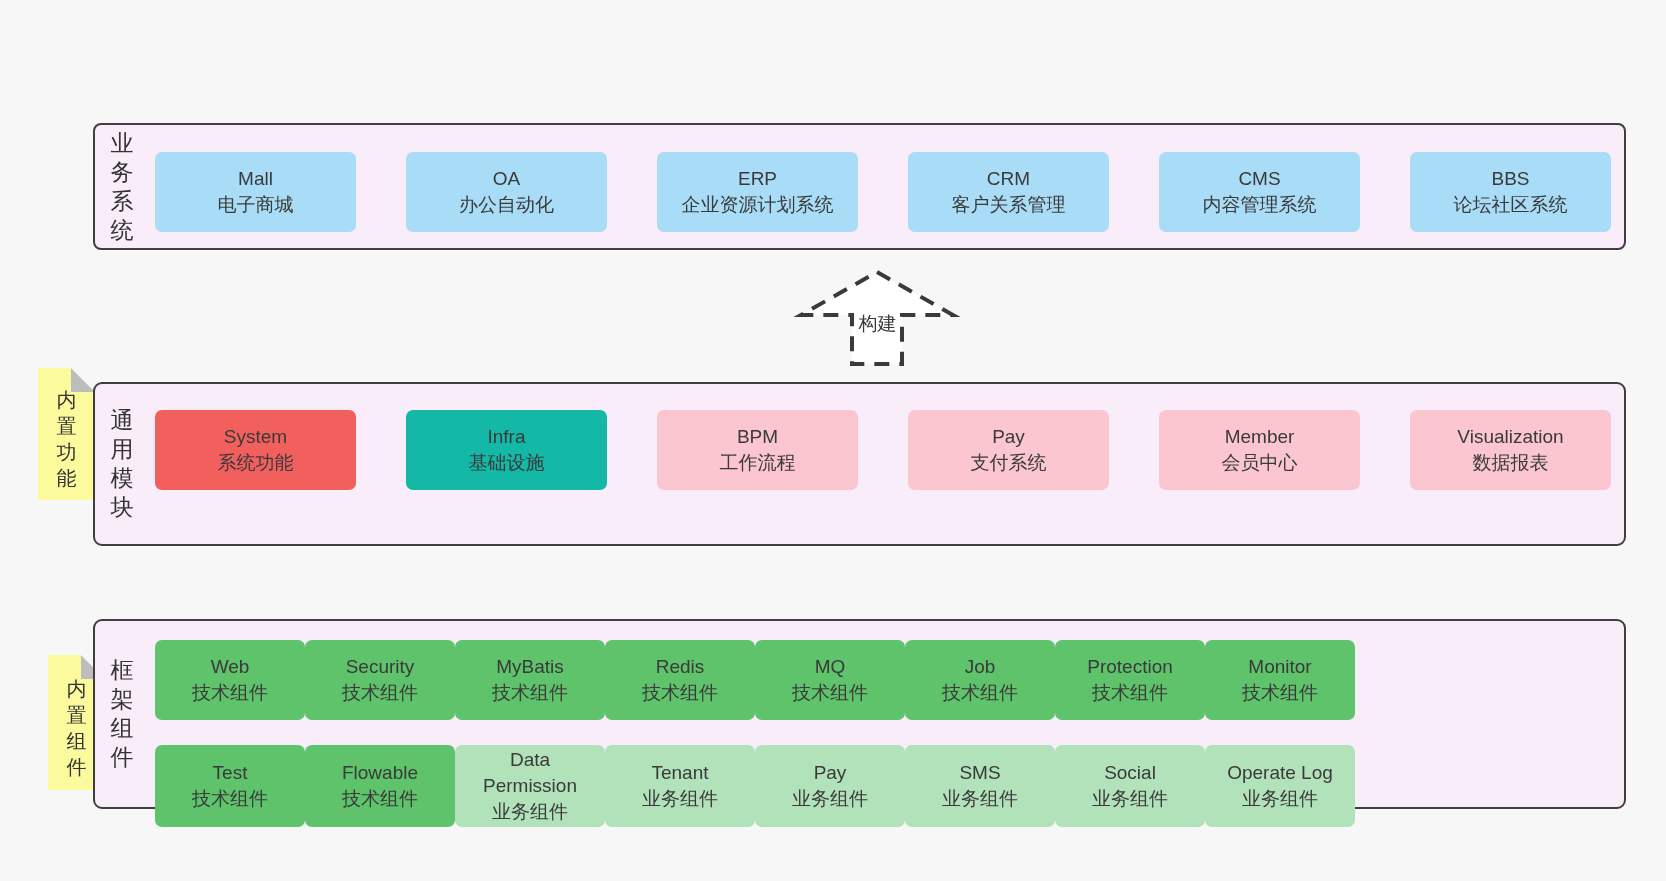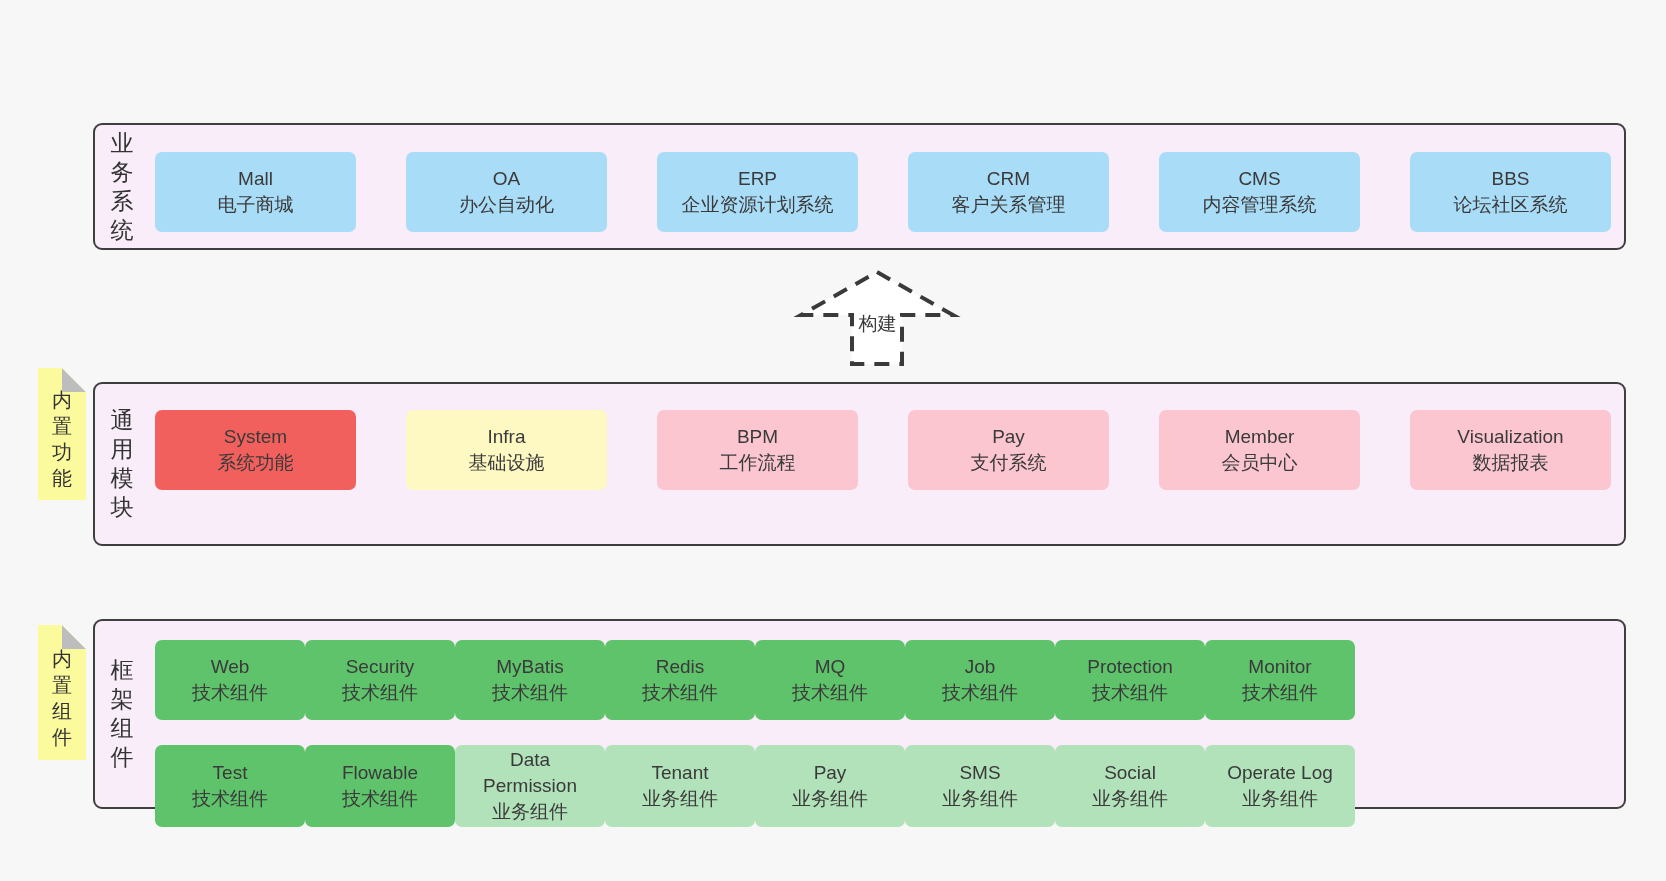--- a/index.html
+++ b/index.html
@@ -26,21 +26,21 @@
   .box{
     box-sizing:border-box;border-radius:7px;display:flex;flex-direction:column;
     justify-content:center;align-items:center;text-align:center;
     padding:2px 8px;font-size:19px;line-height:26px;
   }
   .box-lg{width:201px;height:80px;}
   .box-sm{width:150px;height:80px;}
   .band[data-band="2"] .row-1 .box-sm{height:82px;}
   .box-title,.box-subtitle{width:100%;}
   .sticky{
-    position:absolute;left:38px;width:48px;background:#fbfa9d;z-index:0;
+    position:absolute;left:38px;width:57px;background:#fbfa9d;z-index:0;
     clip-path:polygon(0 0,calc(100% - 24px) 0,100% 24px,100% 100%,0 100%);
     display:flex;justify-content:center;align-items:center;
   }
   .sticky-text{
     width:22px;font-size:20px;line-height:26px;word-break:break-all;
     text-align:center;color:#333;margin-top:10px;
   }
   .fold{
     position:absolute;top:0;right:0;width:24px;height:24px;
     clip-path:polygon(0 0,100% 100%,0 100%);background:#bdbdbd;
@@ -55,26 +55,26 @@
 </style>
 </head>
 <body>
 
 <div class="canvas">
 
   <div class="sticky" style="top:368px;height:132px;">
     <div class="fold"></div>
     <div class="sticky-text">内置功能</div>
   </div>
-  <div class="sticky" style="top:625px;height:135px;">
+  <div class="sticky" style="top:655px;height:135px;margin-left:10px;">
     <div class="fold"></div>
     <div class="sticky-text">内置组件</div>
   </div>
 
-  <section class="band" data-band="0" style="top:123px;height:127px;">
+  <section class="band" data-band="0" style="top:123px;height:127px;border-radius:8px;">
     <div class="side-label">业务系统</div>
   <div class="row row-0">
         <div class="box box-lg" style="background: rgb(169, 220, 247);">
           <div class="box-title">Mall</div>
           <div class="box-subtitle">电子商城</div>
         </div>
         <div class="box box-lg" style="background: rgb(169, 220, 247);">
           <div class="box-title">OA</div>
           <div class="box-subtitle">办公自动化</div>
         </div>
@@ -104,21 +104,21 @@
     <span class="arrow-label">构建</span>
   </div>
 
   <section class="band" data-band="1" style="top:382px;height:164px;">
     <div class="side-label">通用模块</div>
   <div class="row row-0">
         <div class="box box-lg" style="background: rgb(242, 96, 93);">
           <div class="box-title">System</div>
           <div class="box-subtitle">系统功能</div>
         </div>
-        <div class="box box-lg" style="background: #fef9c3;">
+        <div class="box box-lg" style="background: #14b8a6;">
           <div class="box-title">Infra</div>
           <div class="box-subtitle">基础设施</div>
         </div>
         <div class="box box-lg" style="background: rgb(251, 198, 208);">
           <div class="box-title">BPM</div>
           <div class="box-subtitle">工作流程</div>
         </div>
         <div class="box box-lg" style="background: rgb(251, 198, 208);">
           <div class="box-title">Pay</div>
           <div class="box-subtitle">支付系统</div>

